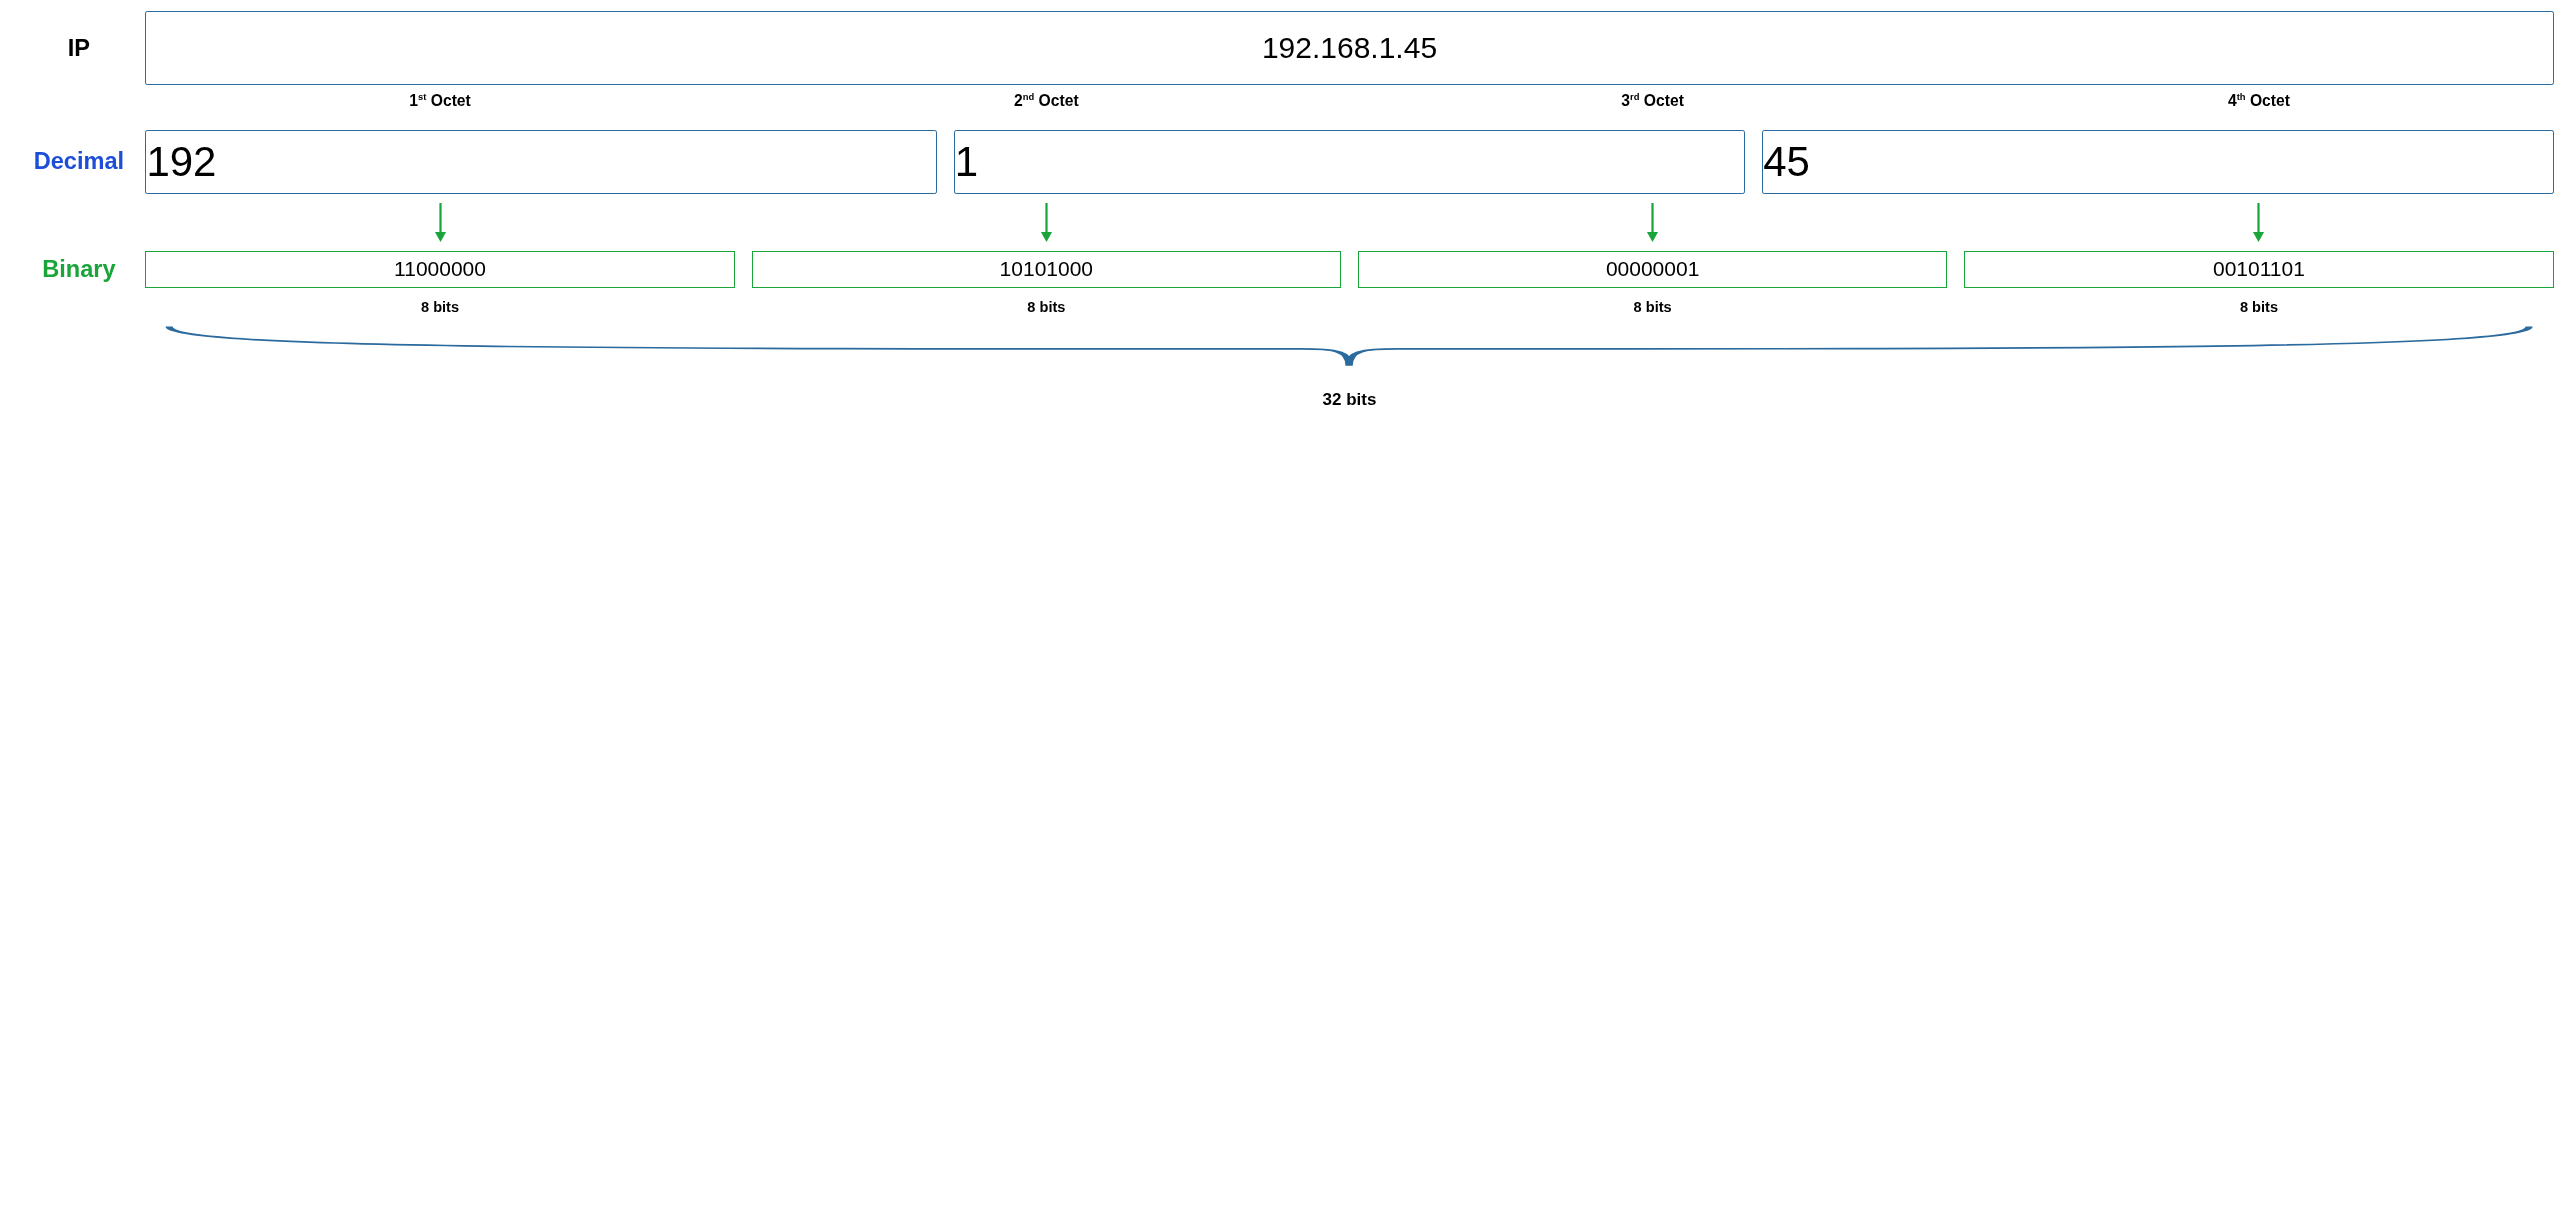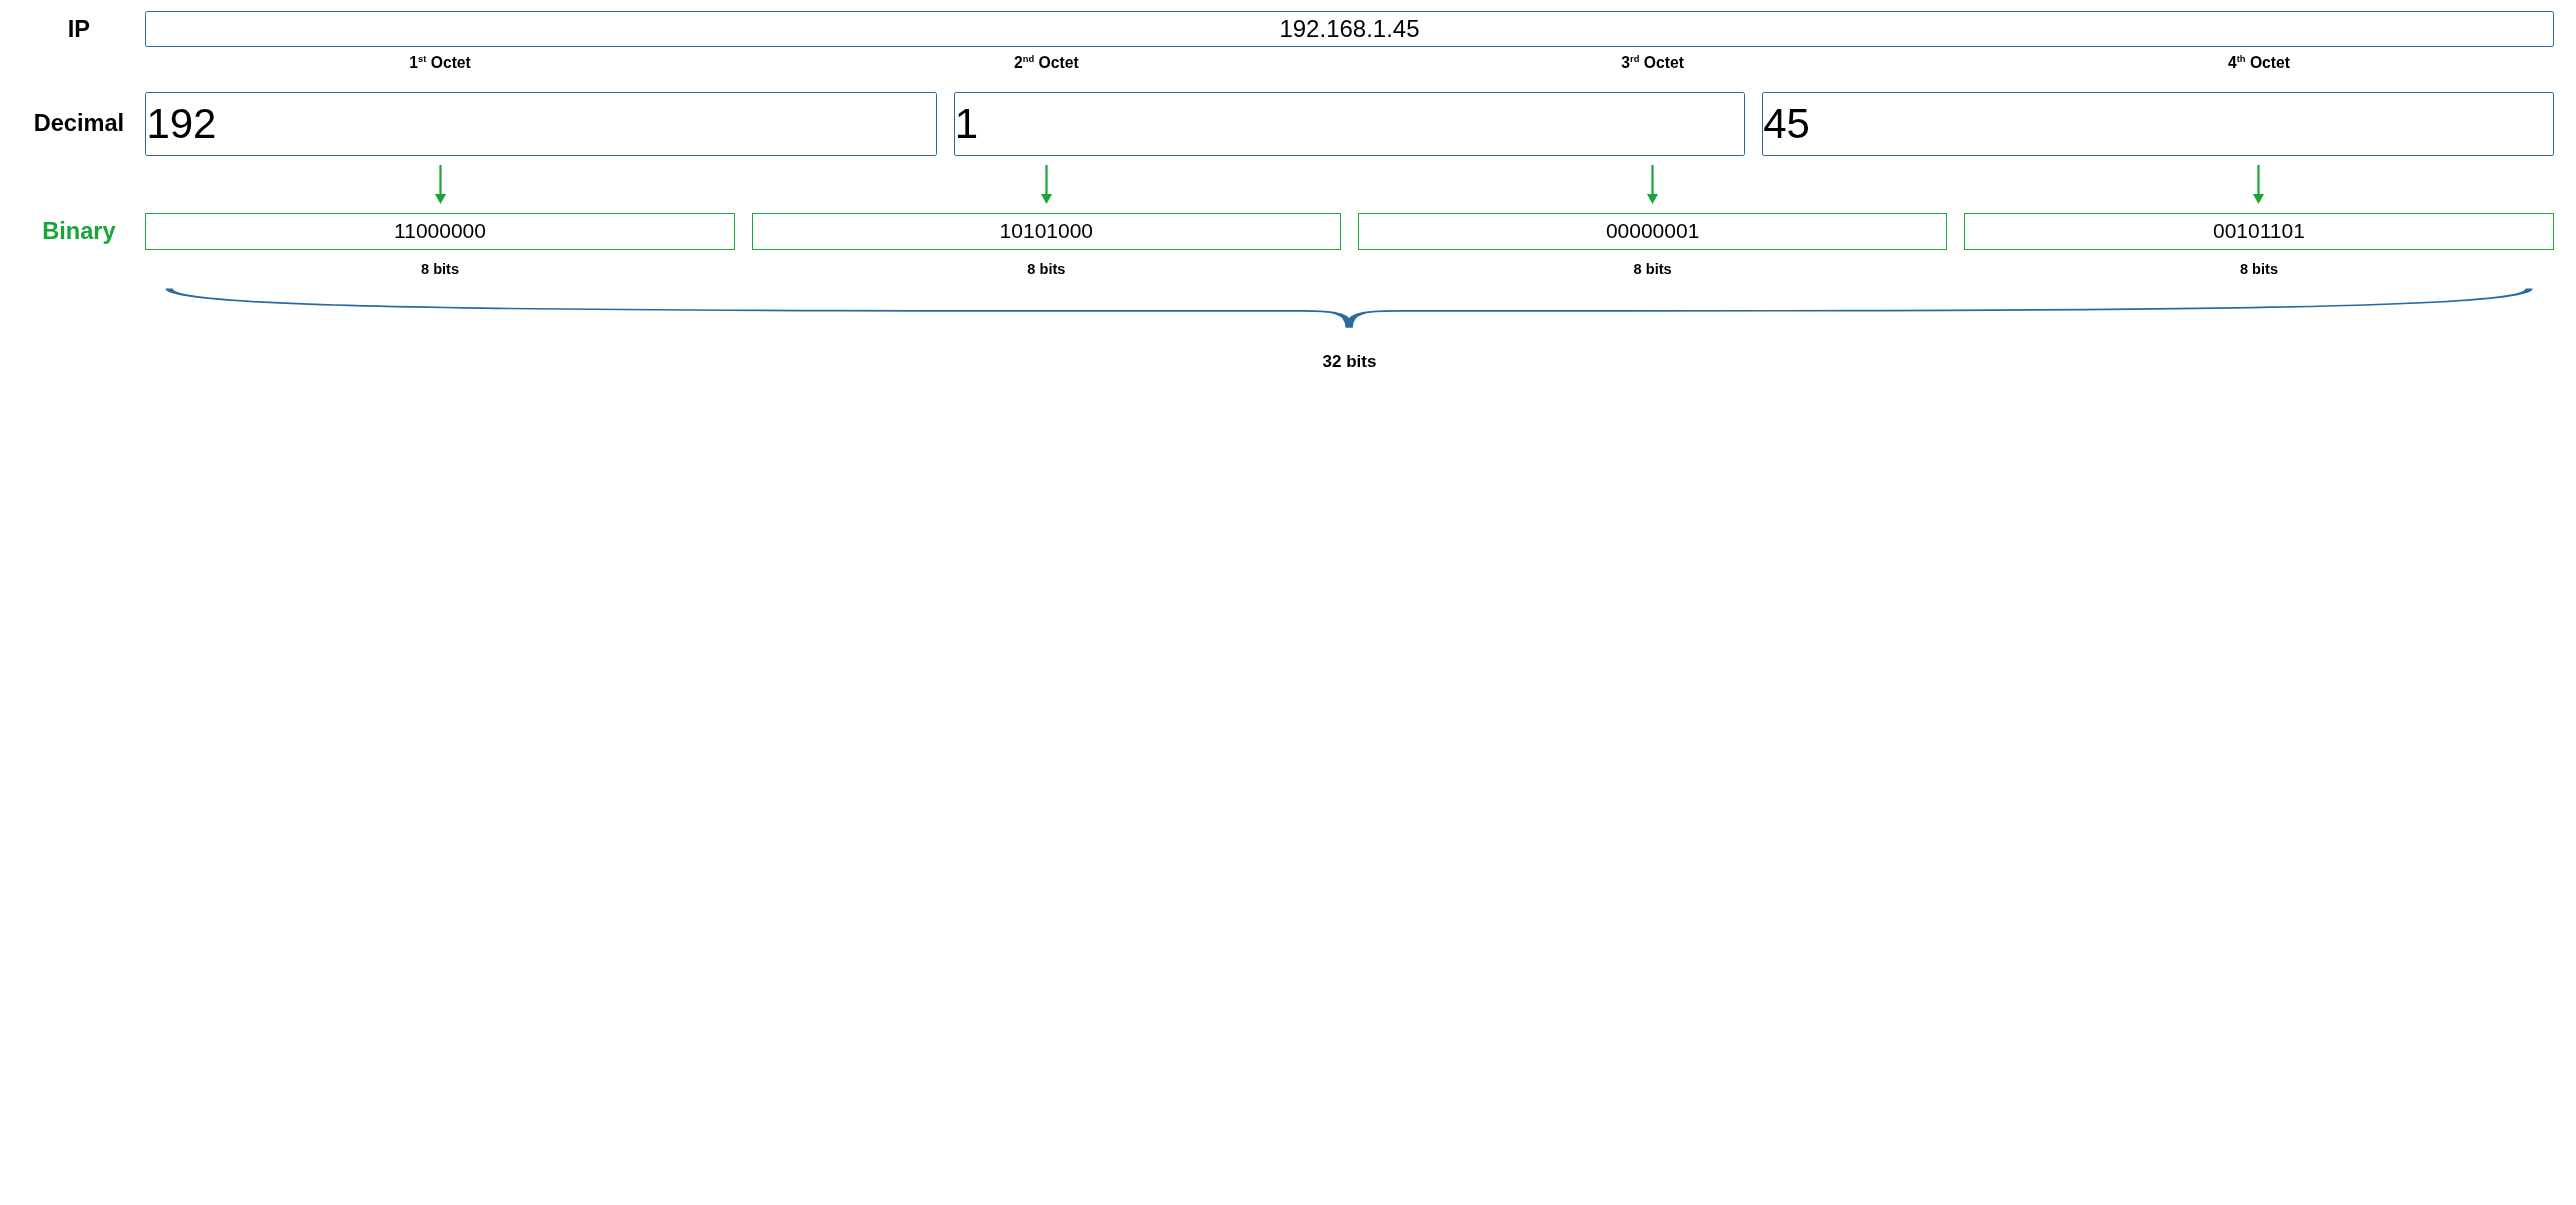--- a/index.html
+++ b/index.html
@@ -14,30 +14,30 @@
     margin-bottom: 5.6px;
   }
   .label-col {
     width: 123px;
     text-align: center;
     padding-right: 10px;
     font-weight: bold;
     font-size: 23.6px;
   }
   .label-ip { color: #000; }
-  .label-decimal { color: #000000; }
+  .label-decimal { color: #1d4ed8; }
   .label-binary { color: #1aa53a; }
 
   .ip-box {
     flex: 1;
     border: 1.7px solid #2a6a9e;
     border-radius: 2.2px;
     text-align: center;
-    font-size: 24px;
-    padding: 3px 0;
+    font-size: 30px;
+    padding: 19px 0;
     font-family: Verdana, sans-serif;
   }
 
   .octets-wrap {
     flex: 1;
     display: flex;
     gap: 17px;
   }
 
   .octet-title {

